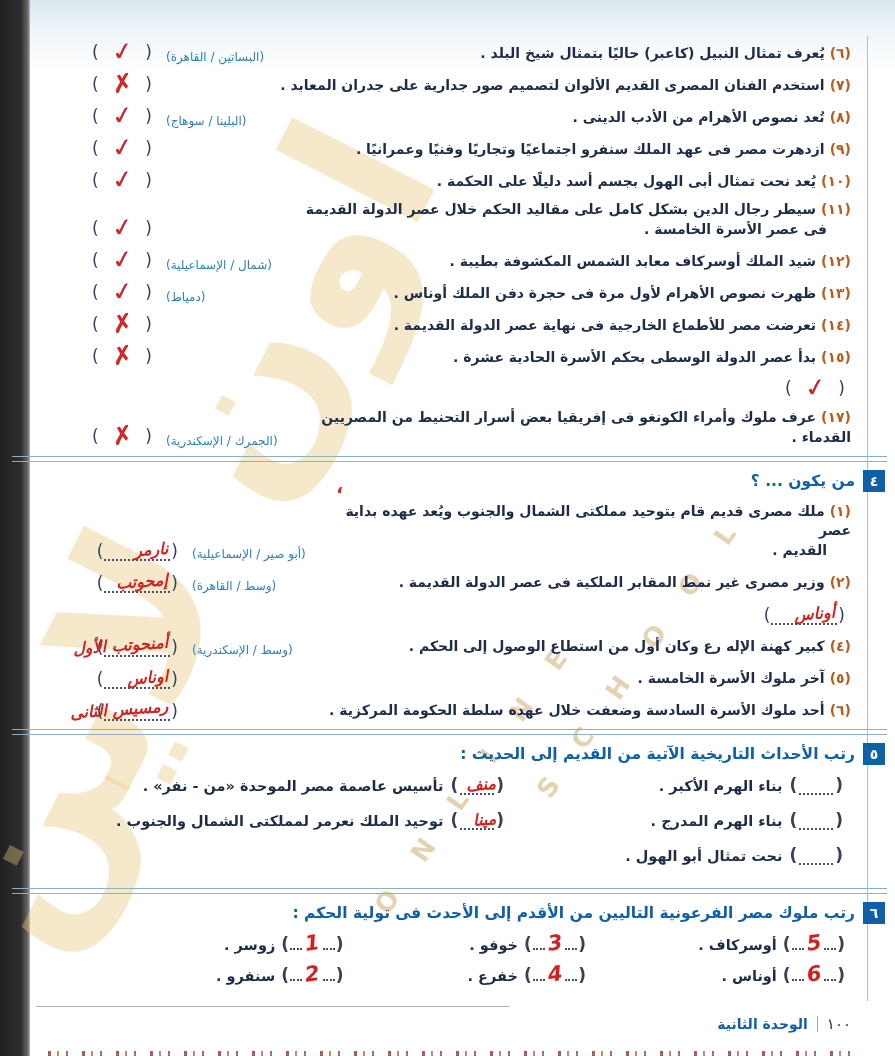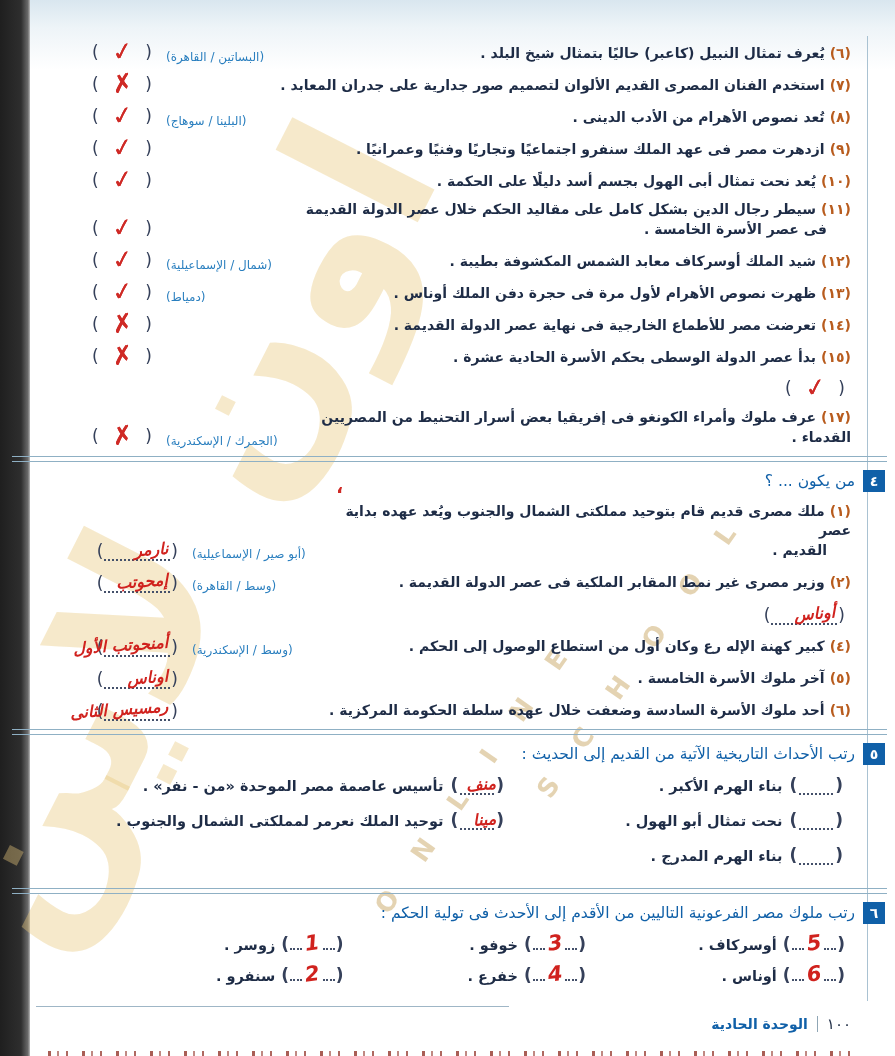--- a/index.html
+++ b/index.html
@@ -42,21 +42,21 @@
   .pc::before { content:")"; font-size:17px; color:#35405a; }
   .mark { font-size:25px; color:#cf2a26; font-weight:bold; display:inline-block;
           transform:rotate(-9deg); line-height:0.7; margin:0 3px; text-shadow:0 0 0 #cf2a26; }
 
   
   .rule-double { height:6px; border-top:1px solid #8fb0c4; border-bottom:1px solid #8fb0c4;
                  margin:8px -36px 8px -24px; }
   .sec-header { display:flex; align-items:center; gap:8px; margin:2px -34px 10px 0; }
   .sec-box { width:22px; height:22px; background:#1060a8; color:#fff; display:flex;
              align-items:center; justify-content:center; font-size:14px; font-weight:bold; flex:0 0 22px; }
-  .sec-title { color:#1060a8; font-weight:normal; font-size:15.5px; }
+  .sec-title { color:#1060a8; font-weight:bold; font-size:15.5px; }
 
   
   .dot-ans { position:relative; display:inline-flex; align-items:flex-end; margin-right:6px; margin-left:50px; min-width:92px; height:24px; }
   .dots { display:inline-block; width:66px; border-bottom:2px dotted #44506a; height:14px; margin:0 1px; }
   .hw-word { position:absolute; right:10px; bottom:2px; color:#d0221e; font-size:16px; font-weight:bold;
              transform:rotate(-4deg); white-space:nowrap; font-style:italic; }
 
   
   .ev-grid { display:grid; grid-template-columns:42% 58%; padding-right:8px; }
   .ev-item { display:flex; align-items:baseline; margin-bottom:15px; font-size:14.5px; font-weight:bold; }
@@ -315,29 +315,29 @@
                 <span class="pc"></span>
               </span>
             <span>بناء الهرم الأكبر .</span>
           </div>
           <div class="ev-item">
             <span class="ev-par">
                 <span class="po"></span>
                 <span class="dots-l"></span>
                 <span class="pc"></span>
               </span>
-            <span>نحت تمثال أبو الهول .</span>
+            <span>بناء الهرم المدرج .</span>
           </div>
           <div class="ev-item">
             <span class="ev-par">
                 <span class="po"></span>
                 <span class="dots-l"></span>
                 <span class="pc"></span>
               </span>
-            <span>بناء الهرم المدرج .</span>
+            <span>نحت تمثال أبو الهول .</span>
           </div>
         </div>
         <div>
           <div class="ev-item">
             <span class="ev-par">
                 <span class="po"></span>
                 <span class="dots-l"></span>
                 <span class="pc"></span>
                 <span class="hw-inline">منف</span>
               </span>
@@ -429,18 +429,18 @@
             <span>سنفرو .</span>
           </div>
         </div>
       </div>
     </div>
 
     <div class="footer-rule"></div>
     <div class="footer">
       <span class="page-num">١٠٠</span>
       <span class="f-sep"></span>
-      <span class="unit">الوحدة الحادية</span>
+      <span class="unit">الوحدة الثانية</span>
     </div>
   </div>
 
   <div class="cutoff"></div>
 </div>
 
 </body></html>

